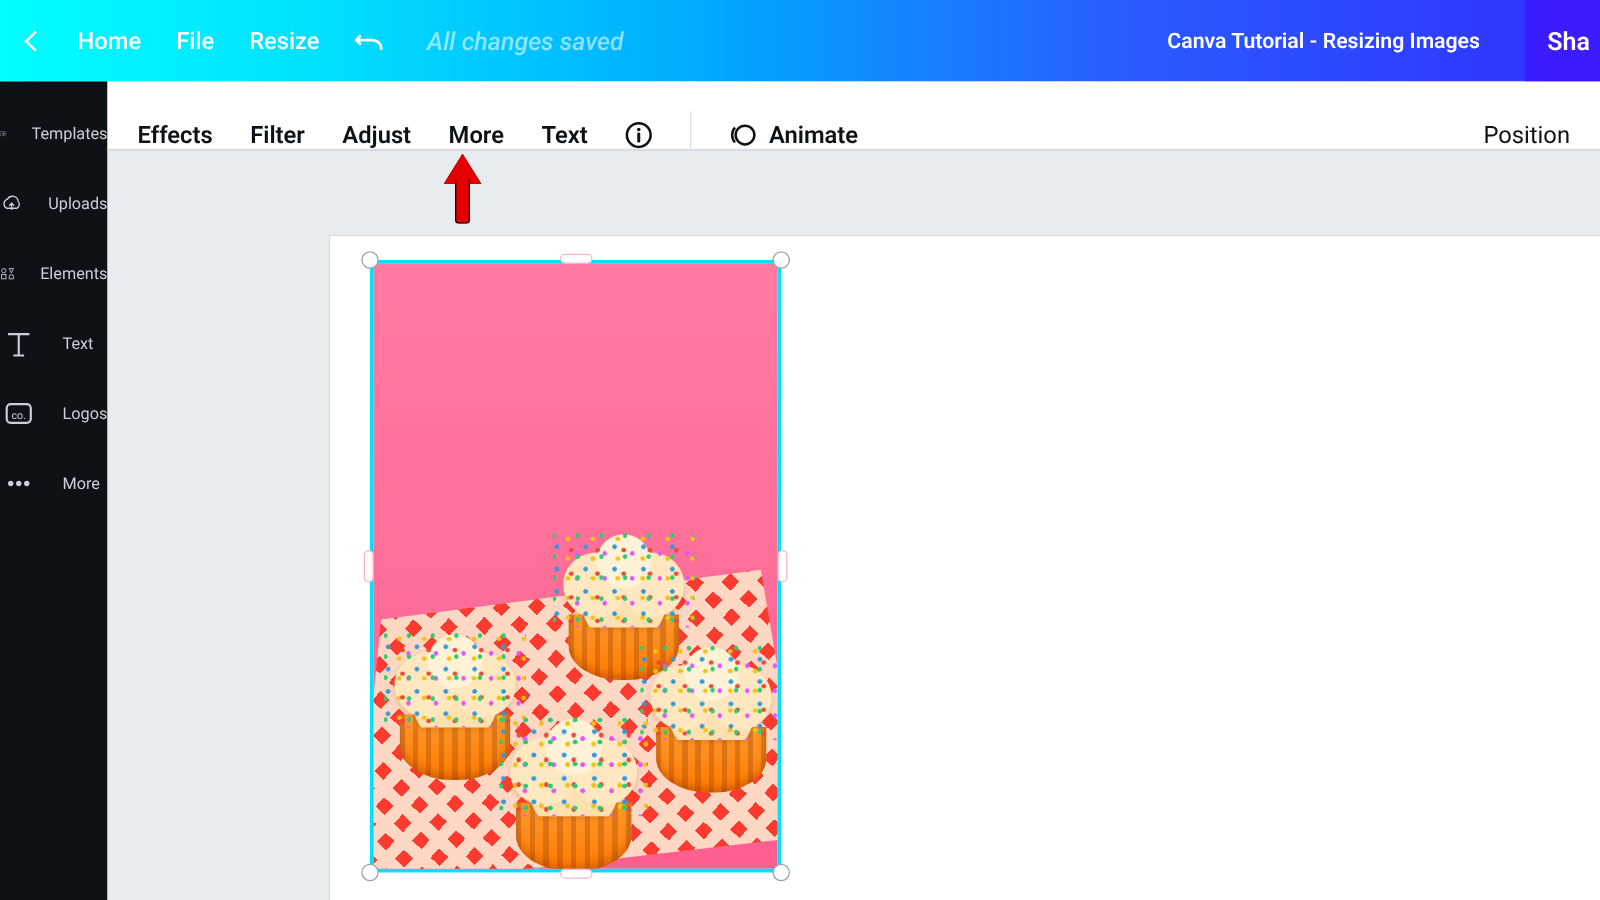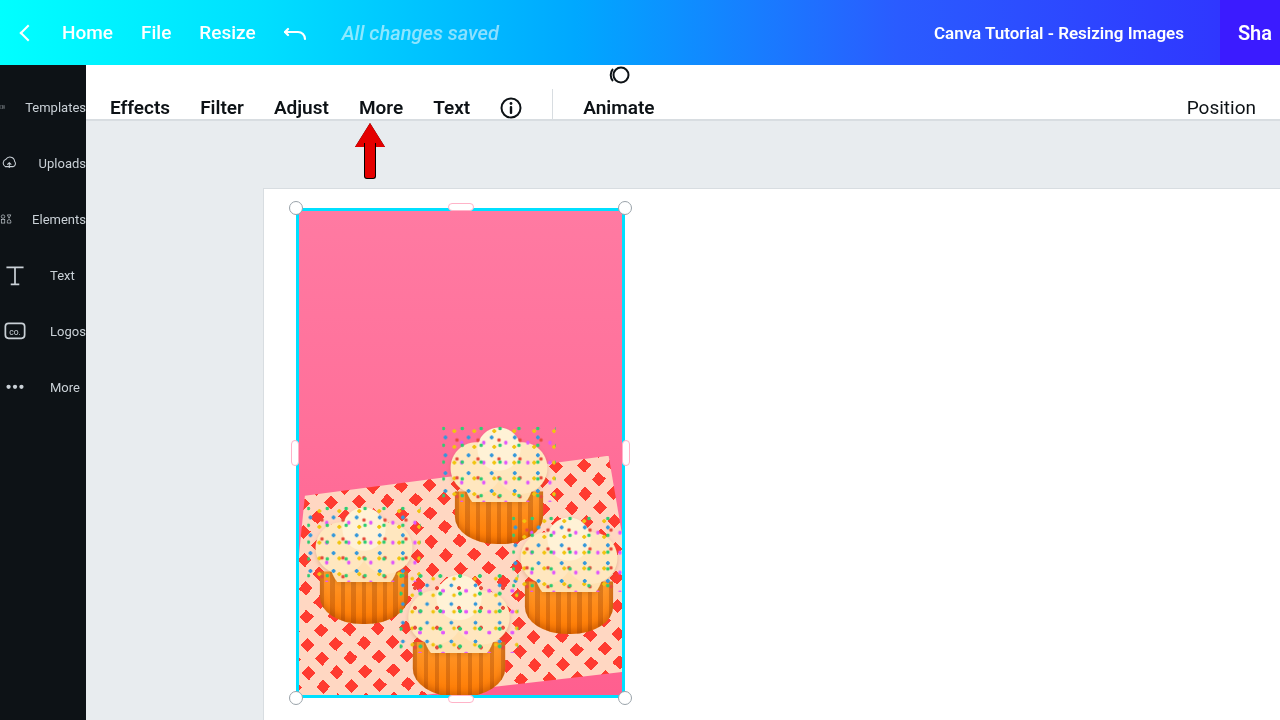--- a/index.html
+++ b/index.html
@@ -56,21 +56,21 @@
     background: #ffffff;
     border-bottom: 2px solid #d8dde1;
     display:flex; align-items:flex-end;
     padding: 0 24px;
     font-size: 19px;
     font-weight: 600;
     color: #0d1216;
     gap: 30px;
   }
   .ctx-item { cursor:pointer; }
-  .ctx-iconbtn { display:flex; align-items:center; justify-content:center; cursor:pointer;flex-direction:column; }
+  .ctx-iconbtn { display:flex; align-items:center; justify-content:center; cursor:pointer; }
   .ctx-divider { width:1px; height:30px; background:#d8dde1; }
   .ctx-right { margin-left:auto; font-weight:400; }
 
   
   .canvas-area {
     flex:1;
     background: #e8ecef;
     position: relative;
     overflow:hidden;
   }

